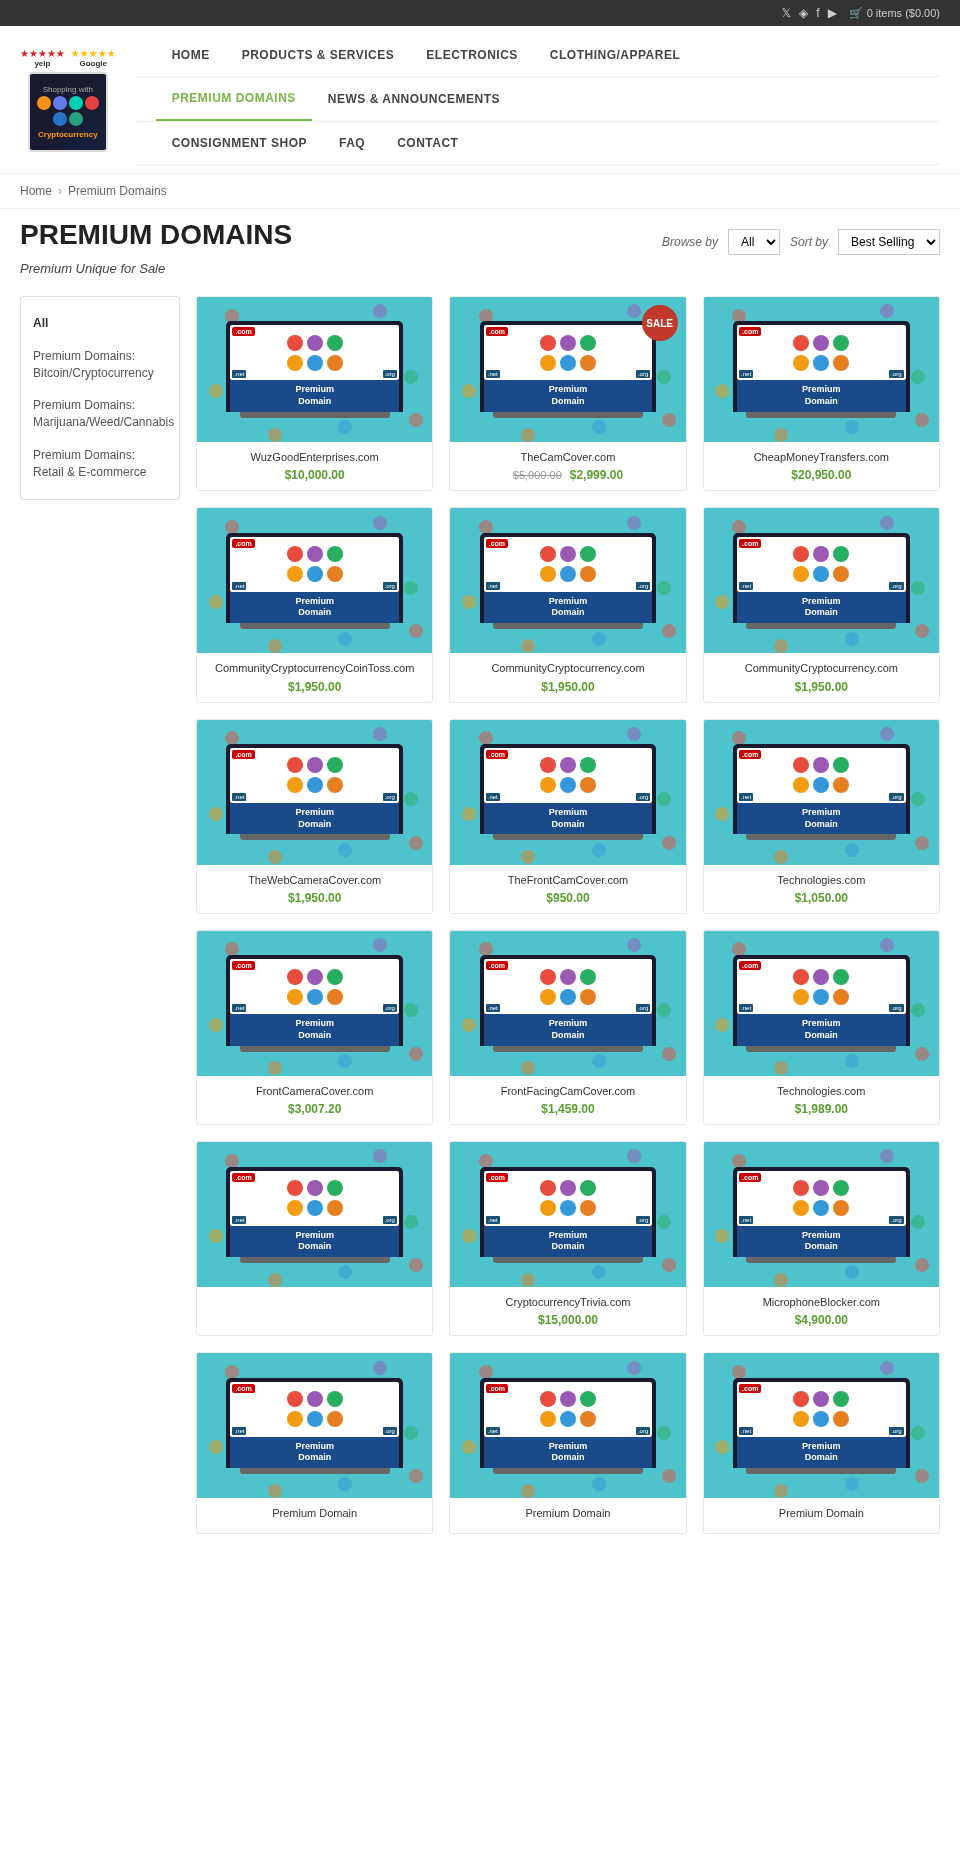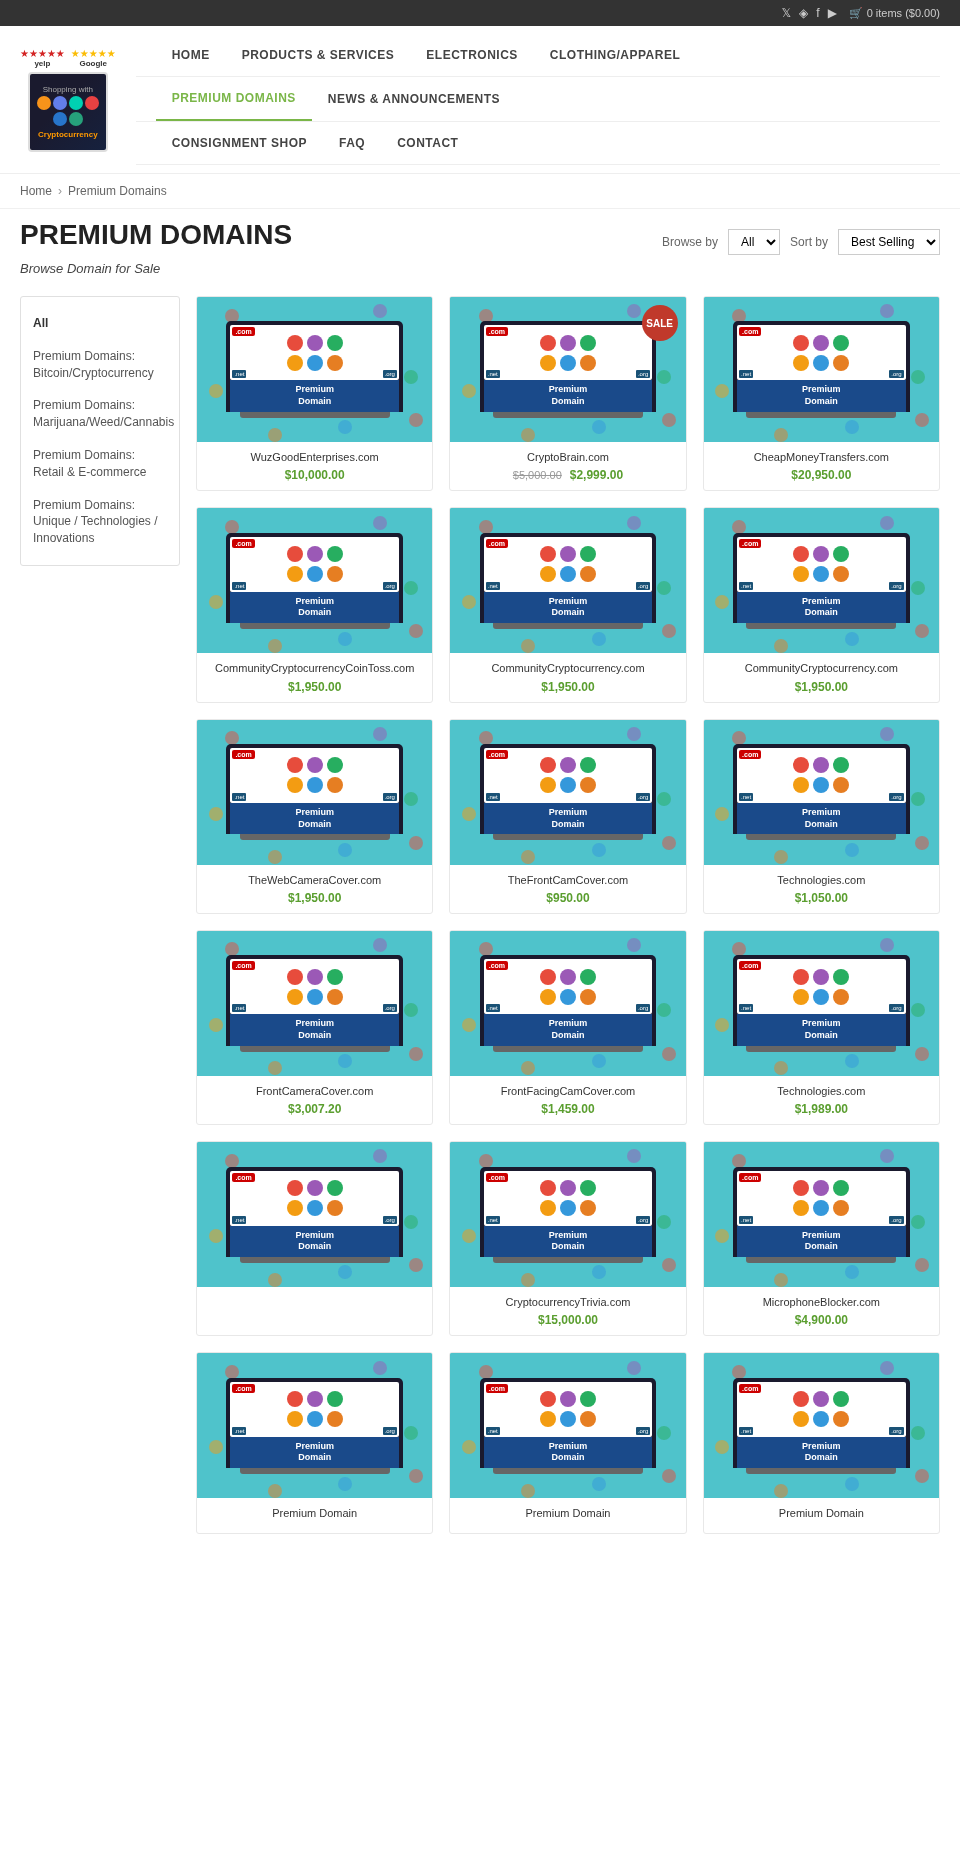--- a/index.html
+++ b/index.html
@@ -96,21 +96,21 @@
 
     
     .filter-bar {
       display: flex;
       justify-content: flex-end;
       align-items: center;
       padding: 0 20px 10px 20px;
       gap: 10px;
       font-size: 12px;
     }
-    .filter-bar label { color: #666; }
+    .filter-bar label { color: #666; font-style: italic; }
     .filter-bar select {
       border: 1px solid #ccc;
       padding: 4px 8px;
       font-size: 12px;
       background: #fff;
       cursor: pointer;
     }
 
     
     .category-subtitle {
@@ -300,30 +300,29 @@
     <select>
       <option>All</option>
     </select>
     <label>Sort by</label>
     <select>
       <option>Best Selling</option>
     </select>
   </div>
 </div>
 
-<div class="category-subtitle">Browse Domain for Sale</div>
+<div class="category-subtitle">Premium Unique for Sale</div>
 
 <div class="main-content">
 
   <div class="sidebar">
     <div class="sidebar-item active">All</div>
     <div class="sidebar-item">Premium Domains: Bitcoin/Cryptocurrency</div>
     <div class="sidebar-item">Premium Domains: Marijuana/Weed/Cannabis</div>
     <div class="sidebar-item">Premium Domains: Retail &amp; E-commerce</div>
-    <div class="sidebar-item">Premium Domains: Unique / Technologies / Innovations</div>
   </div>
 
   <div class="product-grid" id="product-grid">
   <div class="product-card">
         <div class="product-image">
           <div class="domain-visual" style="background: rgb(79, 195, 203);">
             <div style="position: absolute; left: 12%; top: 8%; width: 14px; height: 14px; border-radius: 50%; background: rgb(231, 76, 60); opacity: 0.5;"></div>
             <div style="position: absolute; left: 75%; top: 5%; width: 14px; height: 14px; border-radius: 50%; background: rgb(155, 89, 182); opacity: 0.5;"></div>
             <div style="position: absolute; left: 88%; top: 50%; width: 14px; height: 14px; border-radius: 50%; background: rgb(39, 174, 96); opacity: 0.5;"></div>
             <div style="position: absolute; left: 5%; top: 60%; width: 14px; height: 14px; border-radius: 50%; background: rgb(243, 156, 18); opacity: 0.5;"></div>
@@ -390,21 +389,21 @@
                 <div style="width: 100%; background: rgb(26, 74, 138); padding: 4px 2px; text-align: center;">
                   <div style="color: rgb(255, 255, 255); font-size: 9px; font-weight: bold; line-height: 1.3; white-space: pre;">Premium
 Domain</div>
                 </div>
               </div>
               <div style="width: 85%; height: 6px; background: rgb(102, 102, 102); border-radius: 0px 0px 3px 3px;"></div>
             </div>
           </div>
         </div>
         <div class="product-info">
-          <div class="product-name">CryptoBrain.com</div>
+          <div class="product-name">TheCamCover.com</div>
           <div class="price-row">
             <span class="product-price-original">$5,000.00</span>
             <span class="product-price">$2,999.00</span>
           </div>
         </div>
       </div>
       <div class="product-card">
         <div class="product-image">
           <div class="domain-visual" style="background: rgb(79, 195, 203);">
             <div style="position: absolute; left: 12%; top: 8%; width: 14px; height: 14px; border-radius: 50%; background: rgb(231, 76, 60); opacity: 0.5;"></div>

